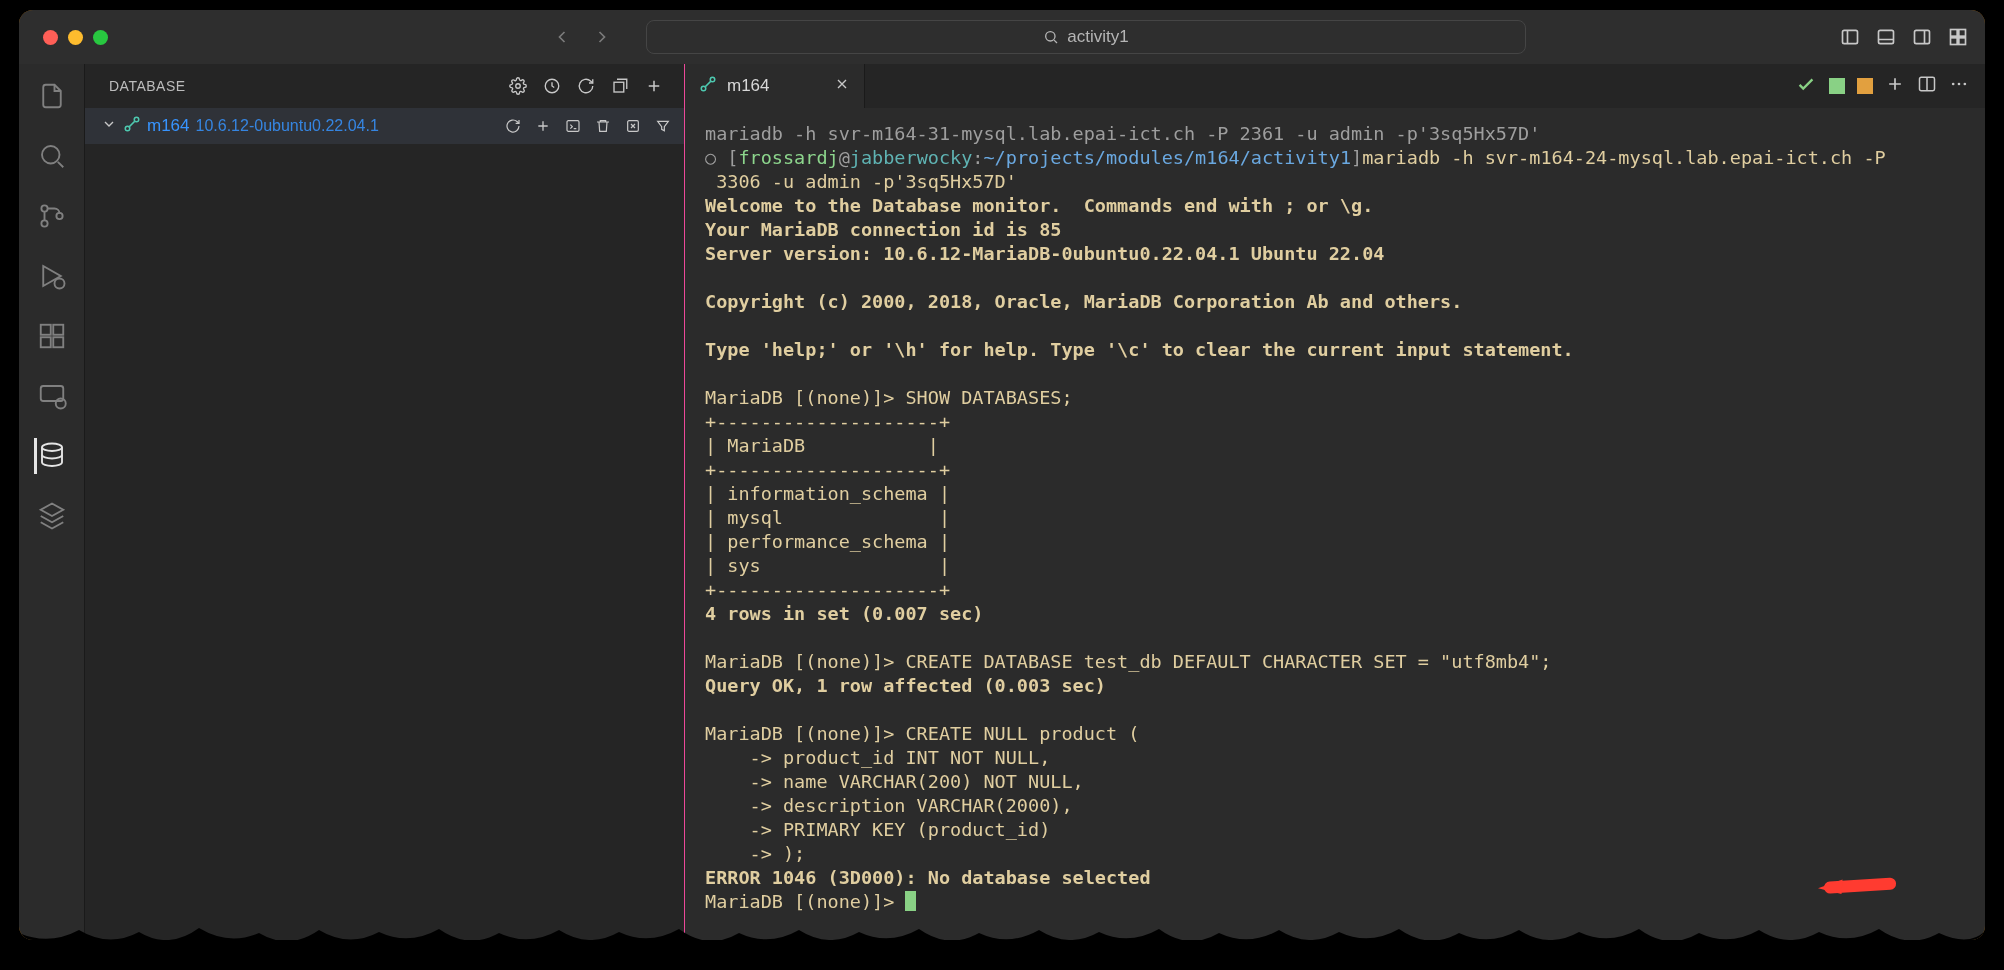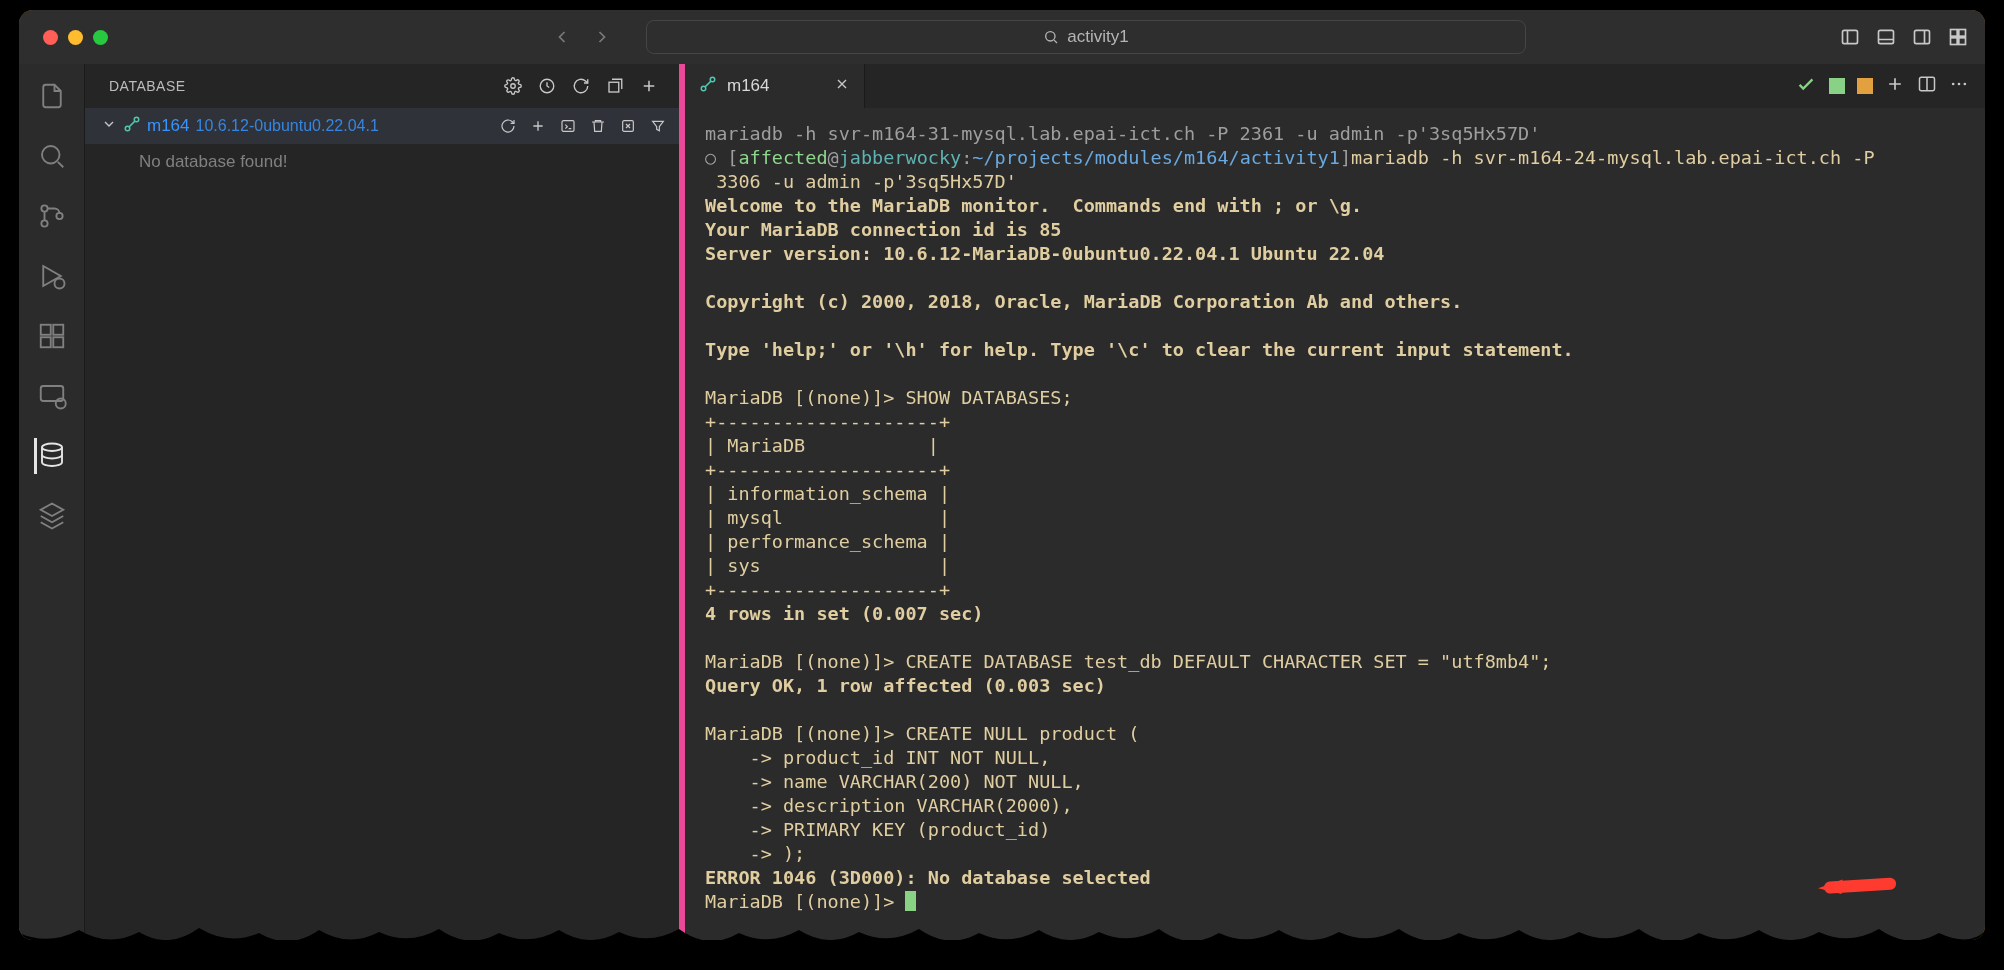--- a/index.html
+++ b/index.html
@@ -86,21 +86,21 @@
     content: '';
     position: absolute;
     left: 0;
     width: 3px; height: 36px;
     background: #e5e5e5;
   }
 
   .sidebar {
     width: 600px;
     background: #252525;
-    border-right: 6px solid #ec4899;
+    border-right: 1px solid #ec4899;
     display: flex;
     flex-direction: column;
   }
   .sidebar-header {
     height: 44px;
     display: flex;
     align-items: center;
     padding: 0 18px 0 24px;
     color: #bcbcbc;
     font-size: 14px;
@@ -401,21 +401,20 @@
               </svg>
             </div>
           <div class="conn-act">
               <svg width="16" height="16" viewBox="0 0 24 24" fill="none" stroke="currentColor" stroke-width="1.8">
                 <path d="M4 5h16l-6 8v6l-4-2v-4L4 5z"></path>
               </svg>
             </div>
         </div>
       </div>
 
-      <div class="no-db-row">No database found!</div>
     </div>
 
     <div class="editor-area">
       <div class="tabs-row">
         <div class="tab">
           <span class="tab-icon"><svg width="18" height="18" viewBox="0 0 24 24" fill="none" stroke="#4ec9b0" stroke-width="2">
                 <circle cx="6" cy="18" r="3"></circle>
                 <circle cx="18" cy="6" r="3"></circle>
                 <path d="M8.5 15.5L15.5 8.5"></path>
               </svg></span>
@@ -439,23 +438,23 @@
               </svg></span>
           <span><svg width="20" height="20" viewBox="0 0 24 24" fill="currentColor">
                 <circle cx="5" cy="12" r="1.6"></circle>
                 <circle cx="12" cy="12" r="1.6"></circle>
                 <circle cx="19" cy="12" r="1.6"></circle>
               </svg></span>
         </div>
       </div>
 
       <div class="terminal"><span class="t-dim">mariadb -h svr-m164-31-mysql.lab.epai-ict.ch -P 2361 -u admin -p'3sq5Hx57D'</span>
-<span class="t-dim">○ </span><span class="t-dim">[</span><span class="t-green">affected</span><span class="t-dim">@</span><span class="t-cyan">jabberwocky</span><span class="t-dim">:</span><span class="t-blue">~/projects/modules/m164/activity1</span><span class="t-dim">]</span><span>mariadb -h svr-m164-24-mysql.lab.epai-ict.ch -P</span>
+<span class="t-dim">○ </span><span class="t-dim">[</span><span class="t-green">frossardj</span><span class="t-dim">@</span><span class="t-cyan">jabberwocky</span><span class="t-dim">:</span><span class="t-blue">~/projects/modules/m164/activity1</span><span class="t-dim">]</span><span>mariadb -h svr-m164-24-mysql.lab.epai-ict.ch -P</span>
 <span> 3306 -u admin -p'3sq5Hx57D'</span>
-<span class="t-yellow">Welcome to the MariaDB monitor.  Commands end with ; or \g.</span>
+<span class="t-yellow">Welcome to the Database monitor.  Commands end with ; or \g.</span>
 <span class="t-yellow">Your MariaDB connection id is 85</span>
 <span class="t-yellow">Server version: 10.6.12-MariaDB-0ubuntu0.22.04.1 Ubuntu 22.04</span>
 
 <span class="t-yellow">Copyright (c) 2000, 2018, Oracle, MariaDB Corporation Ab and others.</span>
 
 <span class="t-yellow">Type 'help;' or '\h' for help. Type '\c' to clear the current input statement.</span>
 
 <span>MariaDB [(none)]&gt; </span><span>SHOW DATABASES;</span>
 <span>+--------------------+</span>
 <span>| MariaDB           |</span>

